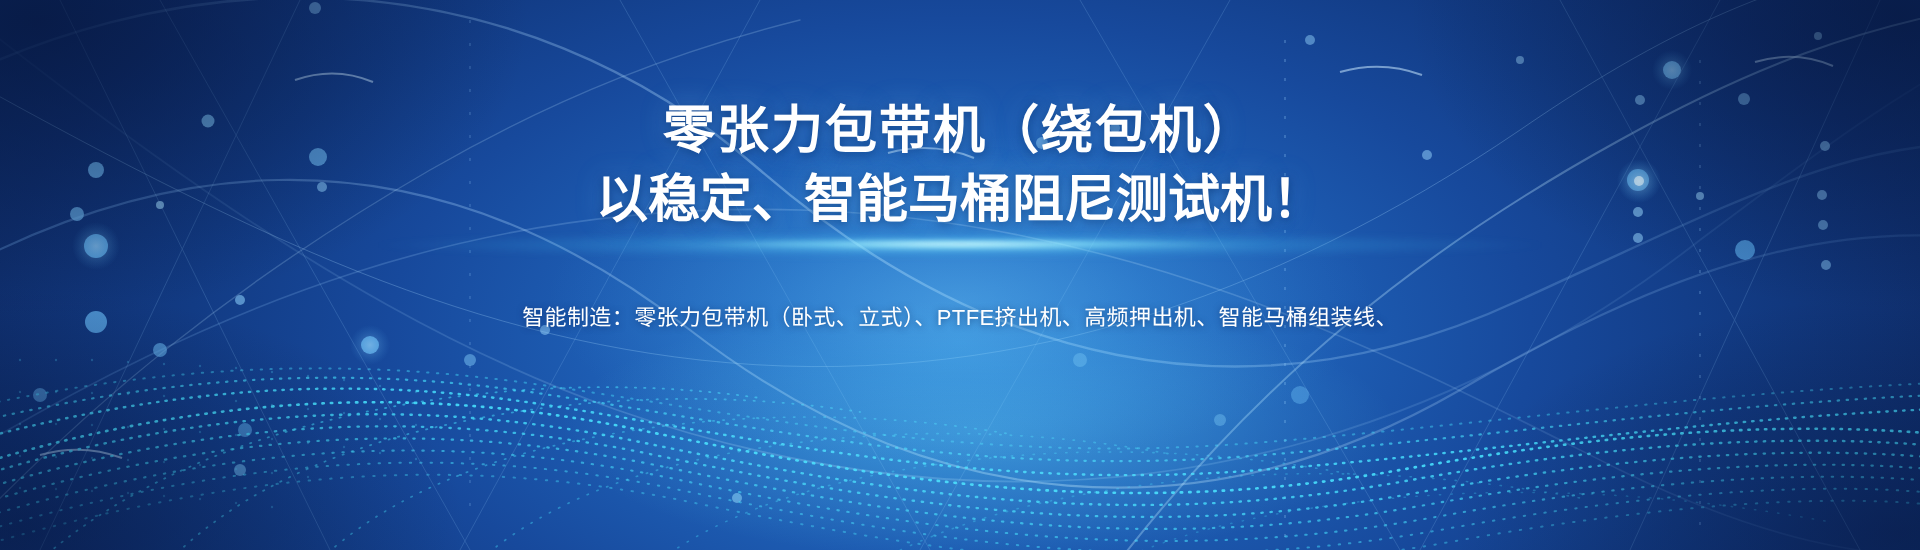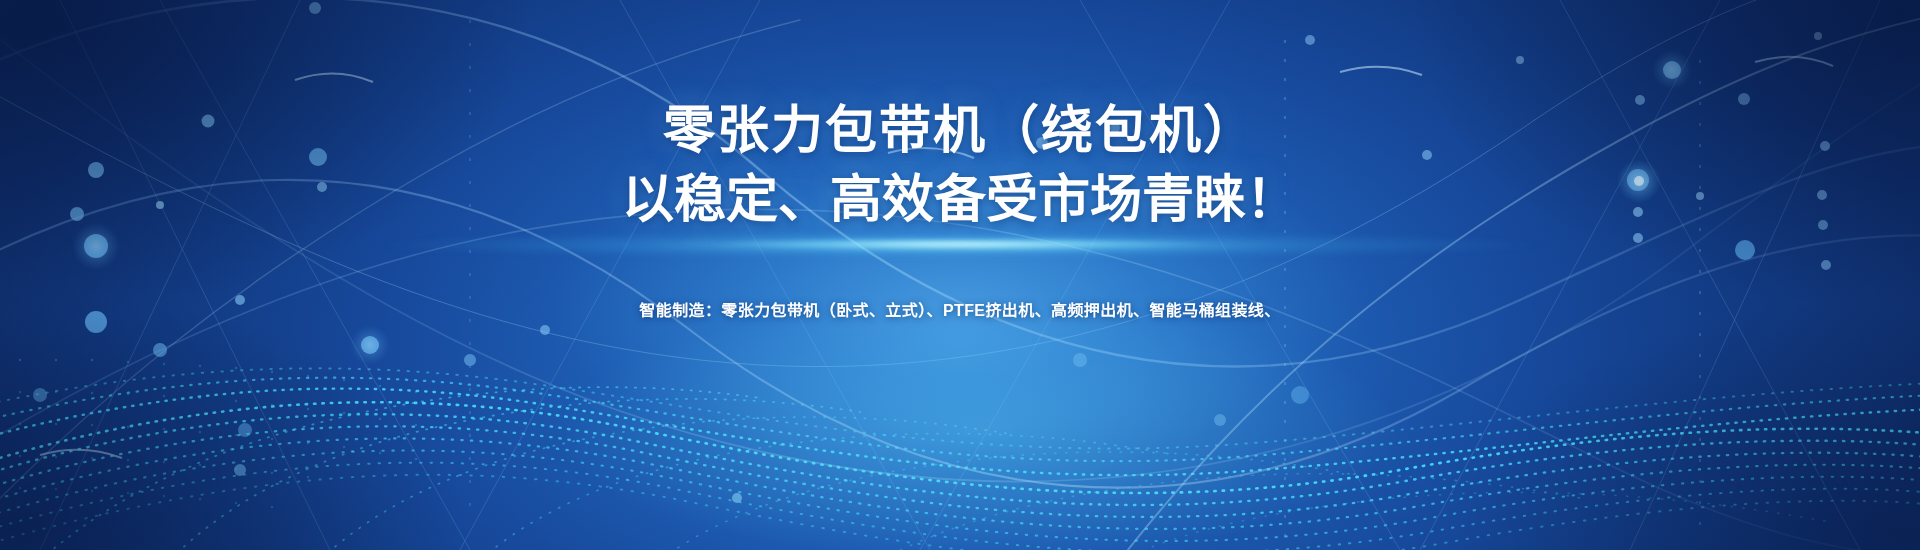--- a/index.html
+++ b/index.html
@@ -76,22 +76,22 @@
     letter-spacing:2px;
     line-height:1.32;
     text-shadow:0 2px 10px rgba(0,40,100,.55), 0 0 26px rgba(120,200,255,.35);
     white-space:nowrap;
   }
   .headline .line2{ letter-spacing:0px; }
 
   .subtitle{
     margin-top:26px;
     color:#ffffff;
-    font-size:16px;
-    font-weight:bold;
+    font-size:22px;
+    font-weight:normal;
     line-height:2.15;
     letter-spacing:.4px;
     text-shadow:0 1px 6px rgba(0,35,90,.55);
     white-space:nowrap;
   }
 </style>
 </head>
 <body>
 
 <div class="banner">
@@ -308,20 +308,20 @@
   </svg>
 
   <div class="bg-corner-dark"></div>
   <div class="center-halo"></div>
   <div class="glow-band"></div>
   <div class="glow-core"></div>
 
   <div class="content">
     <h1 class="headline">
       <div class="line1">零张力包带机（绕包机）</div>
-      <div class="line2">以稳定、高效备受市场青睐！</div>
+      <div class="line2">以稳定、智能马桶阻尼测试机！</div>
     </h1>
     <p class="subtitle">
       <span class="sub-line">智能制造：零张力包带机（卧式、立式）、PTFE挤出机、高频押出机、智能马桶组装线、</span><br>
     </p>
   </div>
 
 </div>
 
 </body></html>

